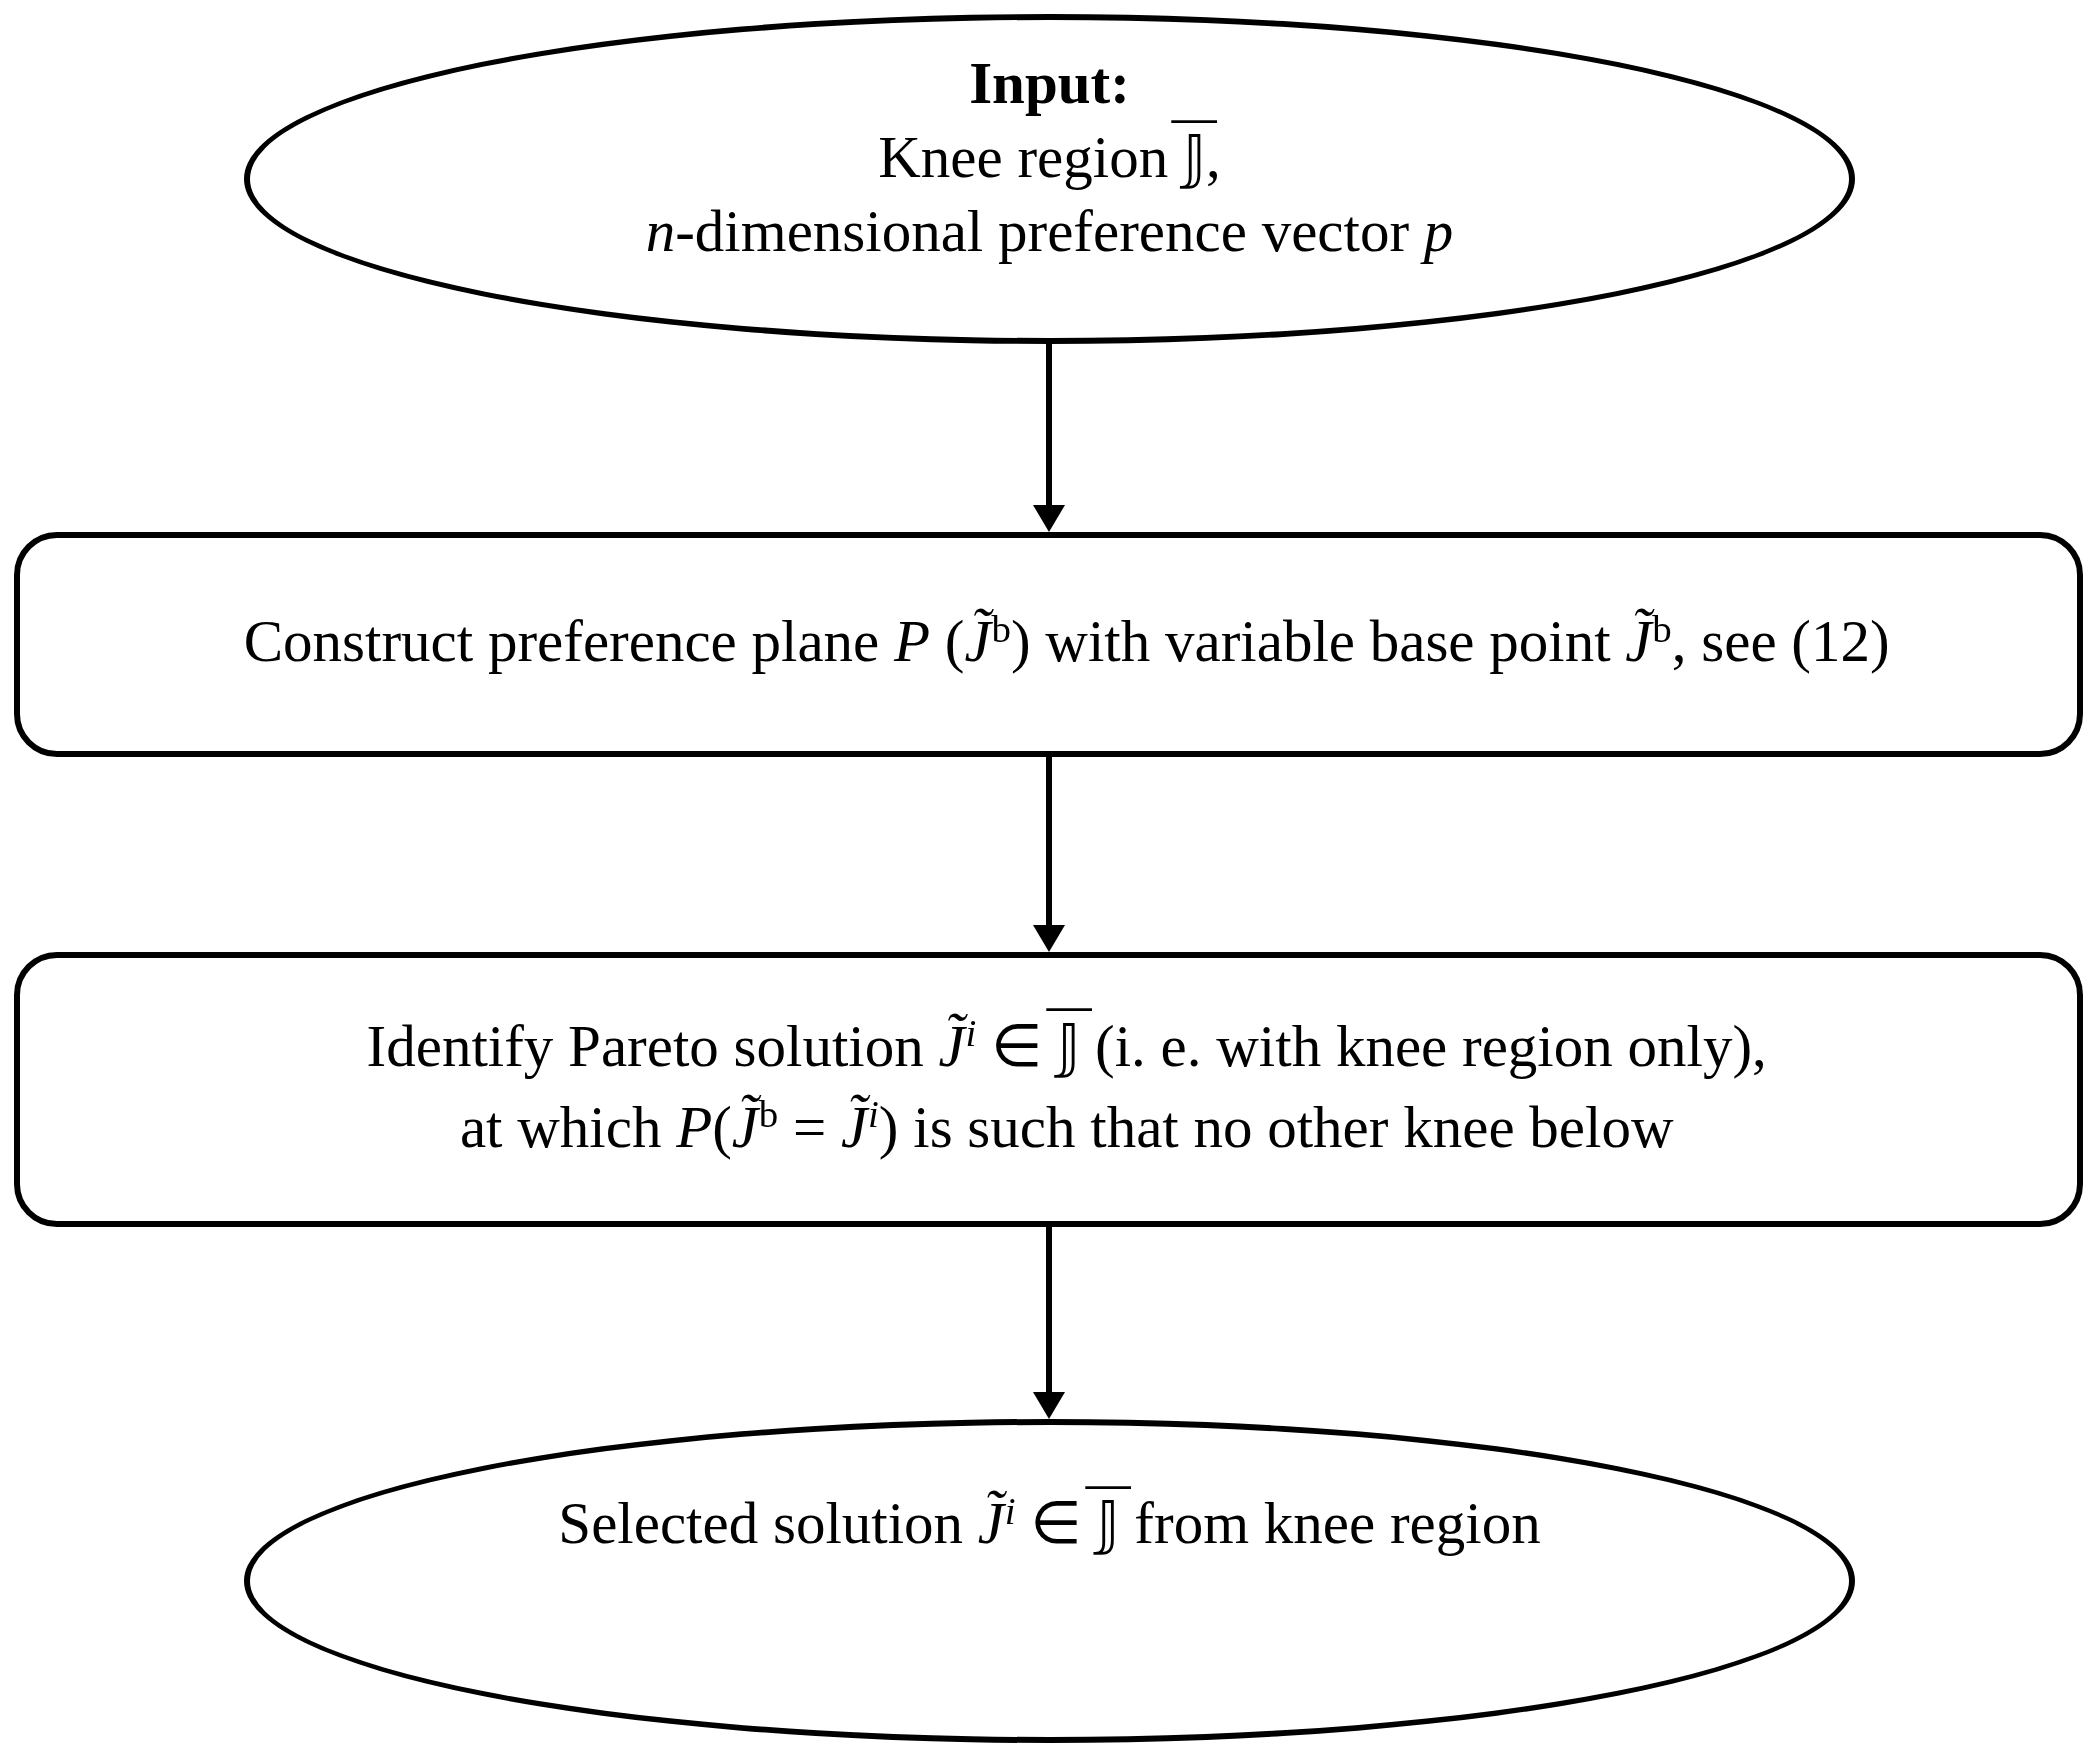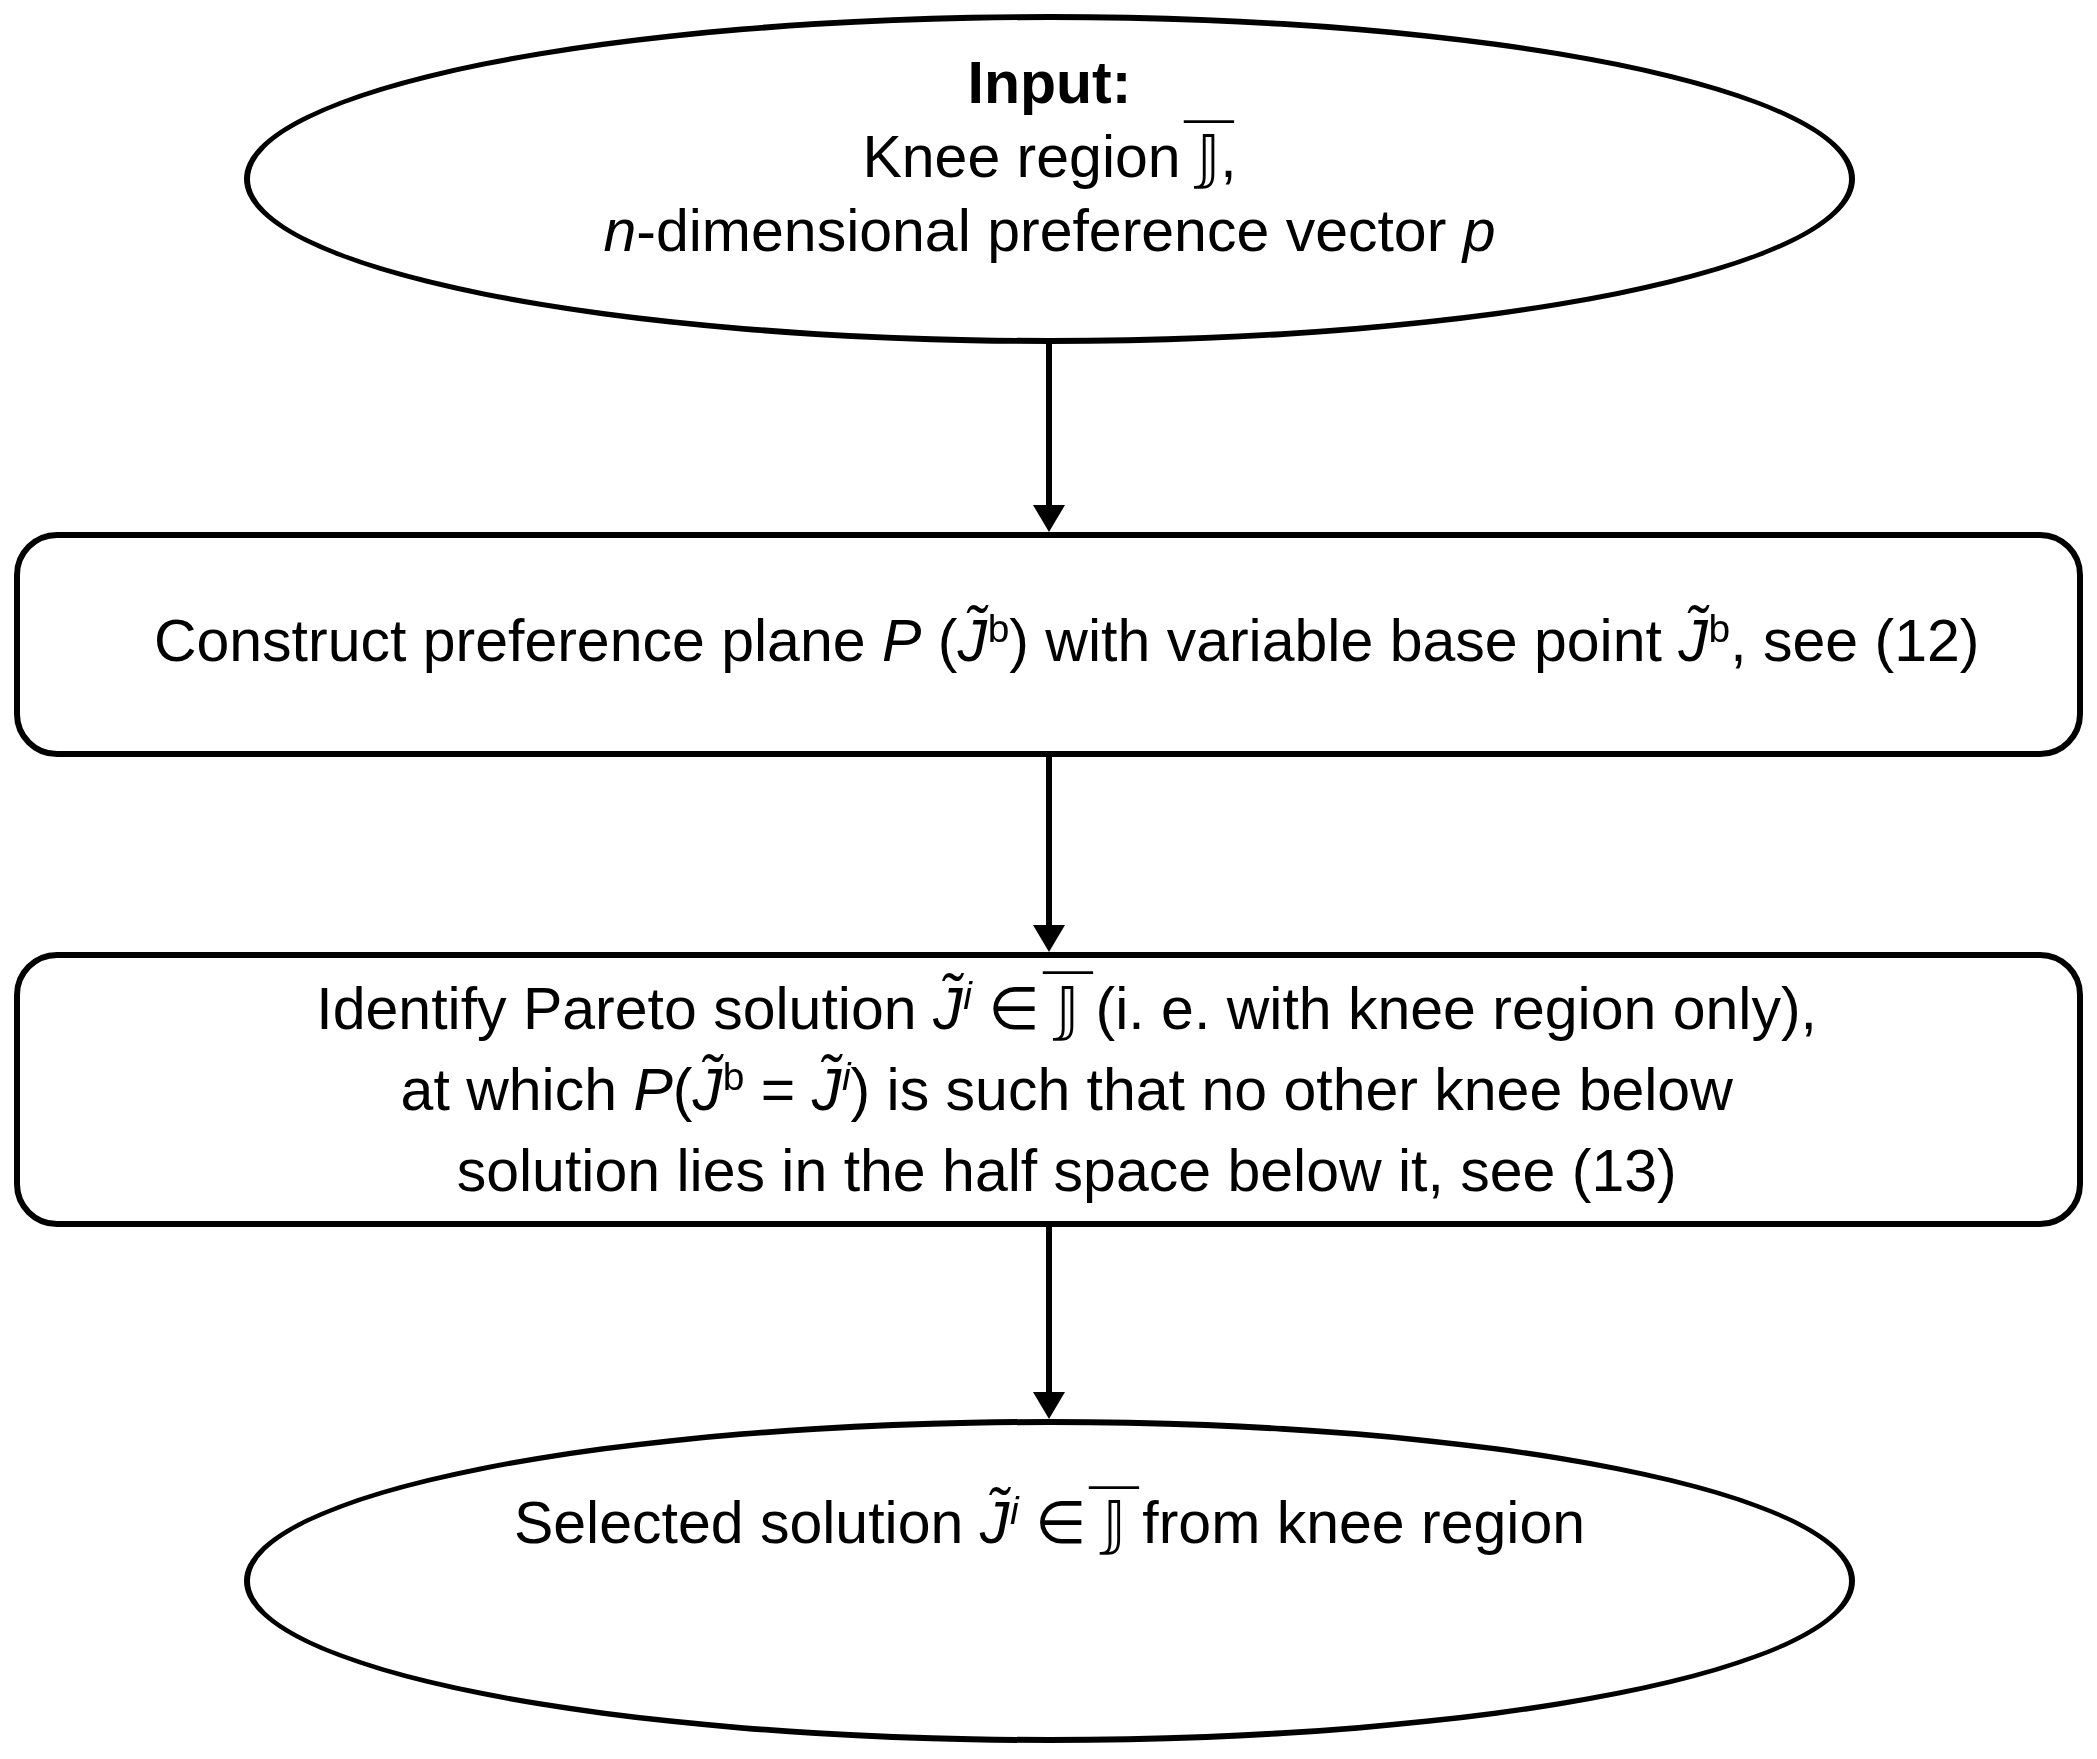--- a/index.html
+++ b/index.html
@@ -6,21 +6,21 @@
     margin: 0;
     padding: 0;
     background: #ffffff;
   }
   .canvas {
     position: relative;
     width: 2097px;
     height: 1759px;
     background: #ffffff;
     color: #000000;
-    font-family: Liberation Sans, sans-serif;
+    font-family: Liberation Serif, serif;
     font-size: 59px;
     line-height: 74px;
     overflow: hidden;
   }
   .node {
     position: absolute;
     box-sizing: border-box;
     border: 6.3px solid #000000;
     background: #ffffff;
   }
@@ -97,21 +97,20 @@
 
   <div>
     <div class="arrow-stem" style="left:1046px; top:754px; height:174px;"></div>
     <div class="arrow-head" style="left:1033px; top:925px;"></div>
   </div>
 
   <div class="node rbox" style="left:14.2px; top:952px; width:2069px; height:275px;">
     <div class="txt">
       <div class="line"><span>Identify Pareto solution </span><span class="r-i acc acc-tilde"><span class="acc-m">˜</span><span>J</span></span><span class="r-sup r-i">i</span><span> ∈ </span><span class="acc acc-bar"><span class="acc-m">¯</span><span>𝕁</span></span><span> (i. e. with knee region only),</span></div>
       <div class="line"><span>at which </span><span class="r-cal">P</span><span>(</span><span class="r-i acc acc-tilde"><span class="acc-m">˜</span><span>J</span></span><span class="r-sup">b</span><span> = </span><span class="r-i acc acc-tilde"><span class="acc-m">˜</span><span>J</span></span><span class="r-sup r-i">i</span><span>) is such that no other knee below</span></div>
-      <div class="line"><span>solution lies in the half space below it, see (13)</span></div>
     </div>
   </div>
 
   <div>
     <div class="arrow-stem" style="left:1046px; top:1224px; height:170px;"></div>
     <div class="arrow-head" style="left:1033px; top:1392px;"></div>
   </div>
 
   <div class="node ellipse" style="left:244px; top:1419px; width:1611px; height:324px;">
     <div class="abs-txt" style="top:36px;">

